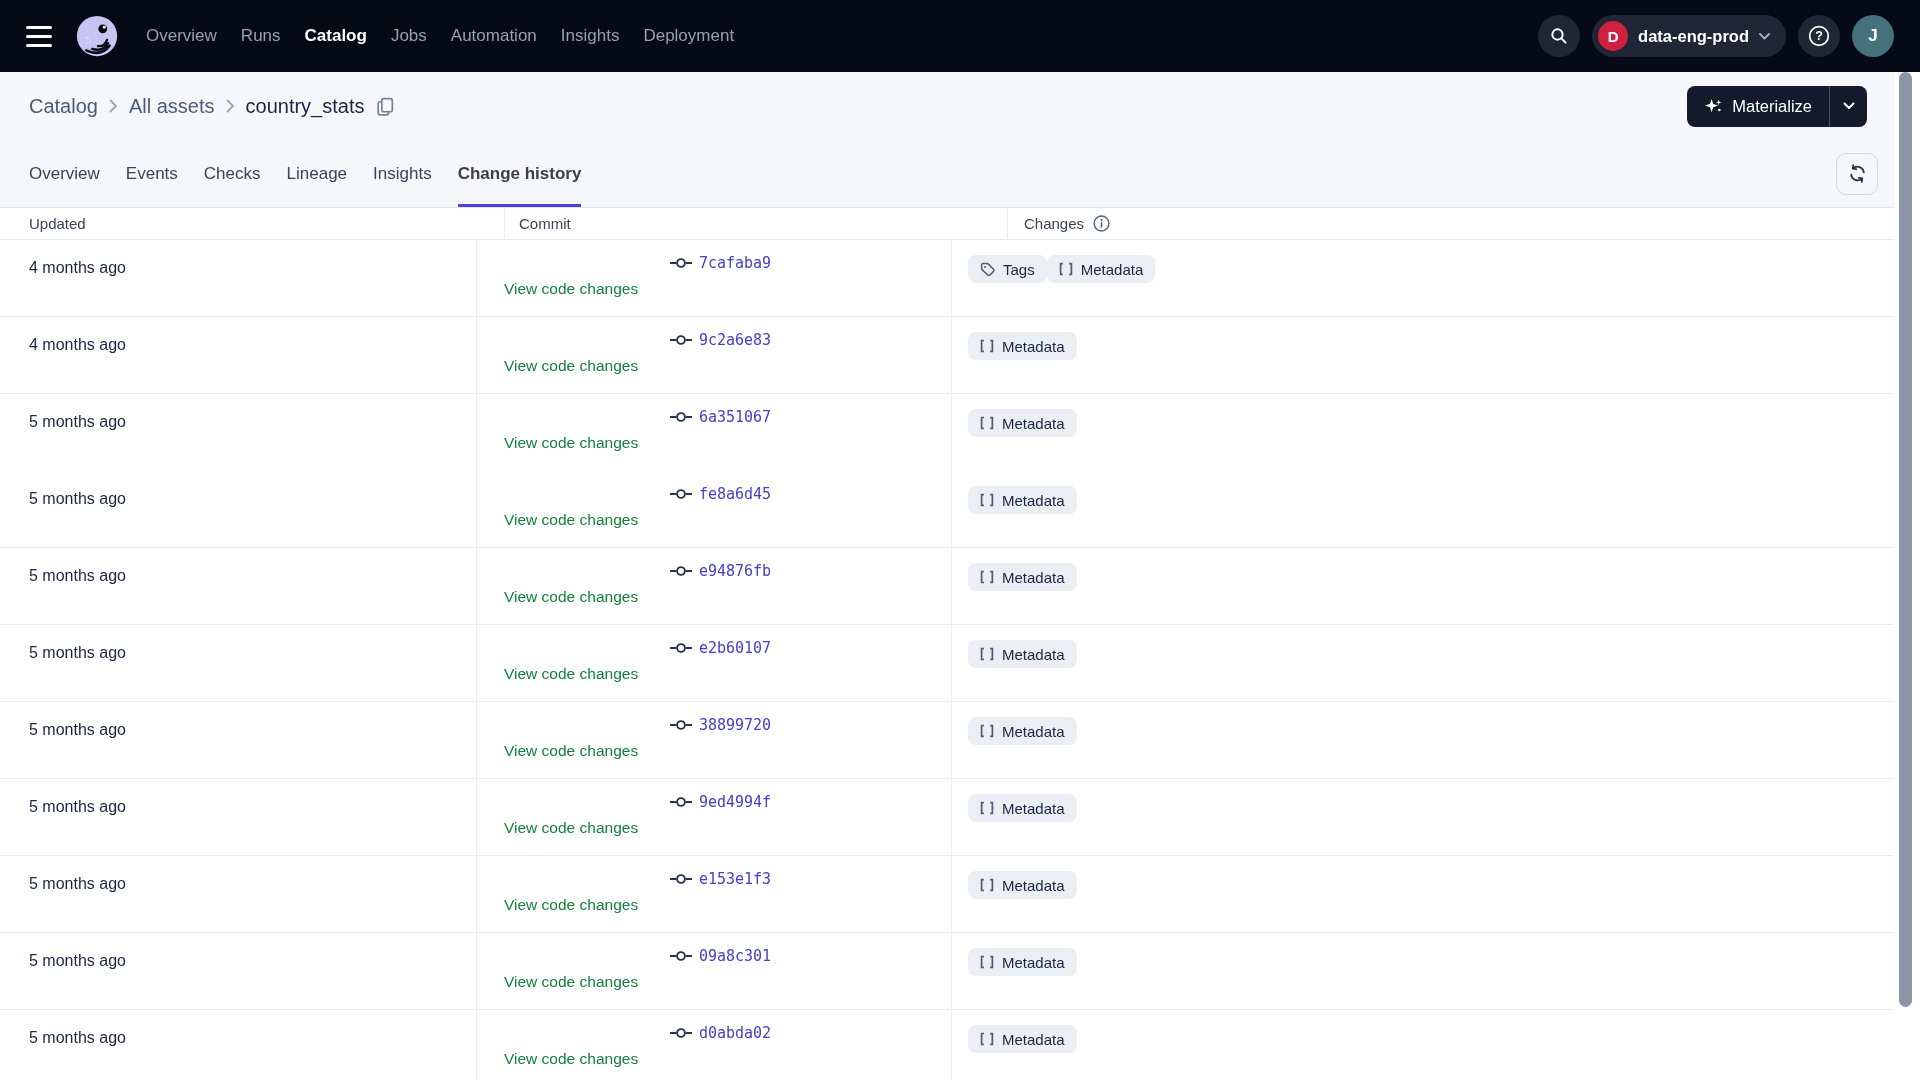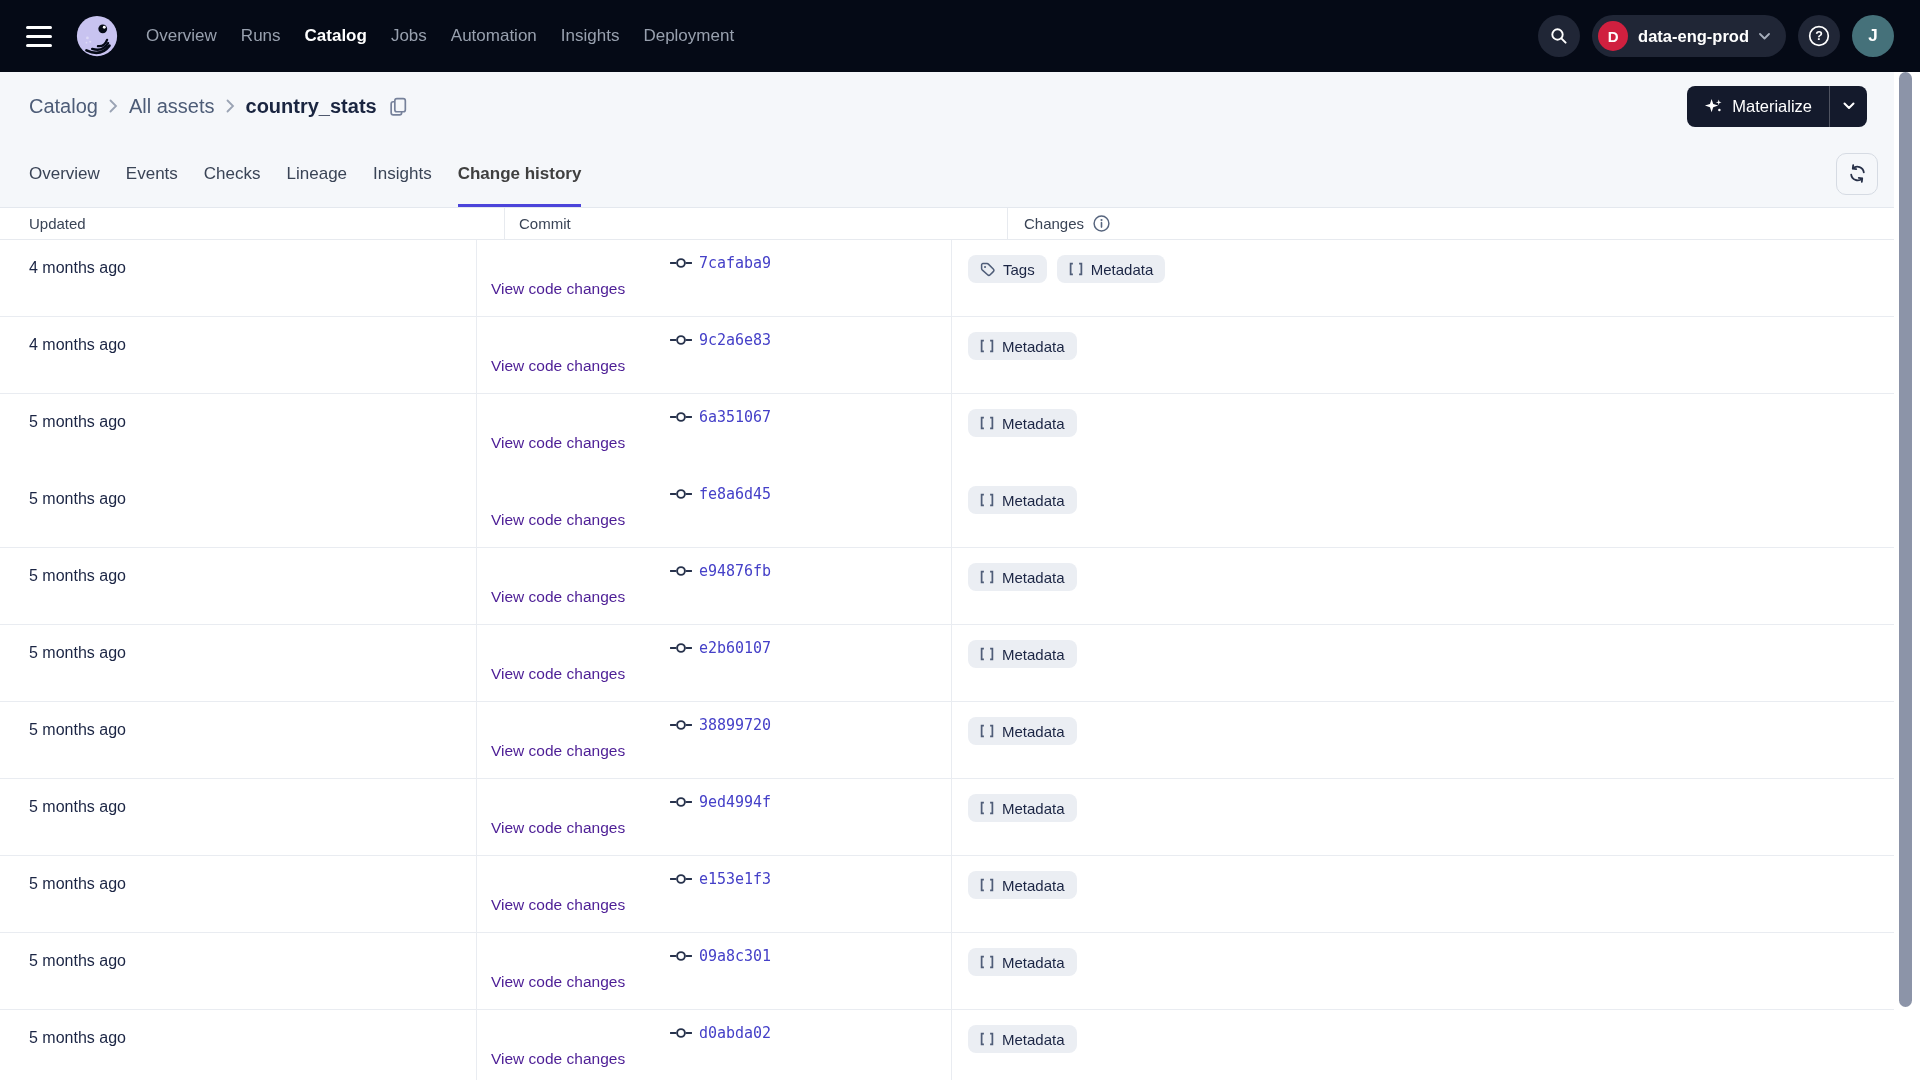--- a/index.html
+++ b/index.html
@@ -45,21 +45,21 @@
     display:flex; align-items:center; justify-content:center;
   }
 
   
   .breadcrumb-bar {
     height:68px; display:flex; align-items:center;
     padding:0 53px 0 29px; background:#F5F7FA;
   }
   .crumb { font-size:20px; color:#4D5C77; }
   .crumb-sep { margin:0 11px; color:#9AA3B4; display:flex; align-items:center; }
-  .crumb-current { font-size:20px; font-weight:700; color:#1A2540; }
+  .crumb-current { font-size:20px; font-weight:400; color:#1A2540; }
   .copy-btn { margin-left:11px; display:flex; align-items:center; }
   .materialize-btn {
     margin-left:auto; height:41px; background:#141A2C; border-radius:8px;
     display:flex; align-items:stretch; color:#fff;
   }
   .mat-main { display:flex; align-items:center; gap:9px; padding:0 17px; font-size:16.5px; font-weight:500; }
   .mat-divider { width:1px; background:rgba(255,255,255,0.25); margin:0; }
   .mat-caret { width:37px; display:flex; align-items:center; justify-content:center; border-radius:0 8px 8px 0; }
 
   
@@ -92,29 +92,29 @@
 
   .tbody { background:#FFFFFF; }
   .trow {
     display:grid; grid-template-columns:476px 475px 1fr;
     height:77px; border-bottom:1px solid #E9ECF1;
   }
   .trow.no-divider { border-bottom:none; }
   .cell-updated { padding:19px 0 0 29px; font-size:16px; color:#1B2544; }
   .cell-commit  { padding:14px 0 0 13px; border-left:1px solid #E9ECF1; }
   .cell-changes { padding:15px 0 0 16px; border-left:1px solid #E9ECF1;
-                  display:flex; align-items:flex-start; gap:10px; }
+                  display:flex; align-items:flex-start; }
   .commit-line { display:flex; align-items:center; gap:7px;justify-content:center; }
   .commit-hash {
     font-family:"DejaVu Sans Mono", monospace;
     font-size:15px; color:#4540C8; text-decoration:none;
   }
   .view-link {
-    display:inline-block; margin-top:8px; margin-left:1px;
-    font-size:15.5px; color:#4c1d95; text-decoration:none;
+    display:inline-block; margin-top:8px; margin-left:14px;
+    font-size:15.5px; color:#15803d; text-decoration:none;
   }
   .badge {
     display:inline-flex; align-items:center; gap:8px;
     background:#EBEEF3; border-radius:8px; height:28px; padding:0 12px;
     font-size:15px; color:#1B2544; white-space:nowrap;
   }
   .badge .bicon { display:flex; align-items:center; }
 
   
   .scroll-track {

